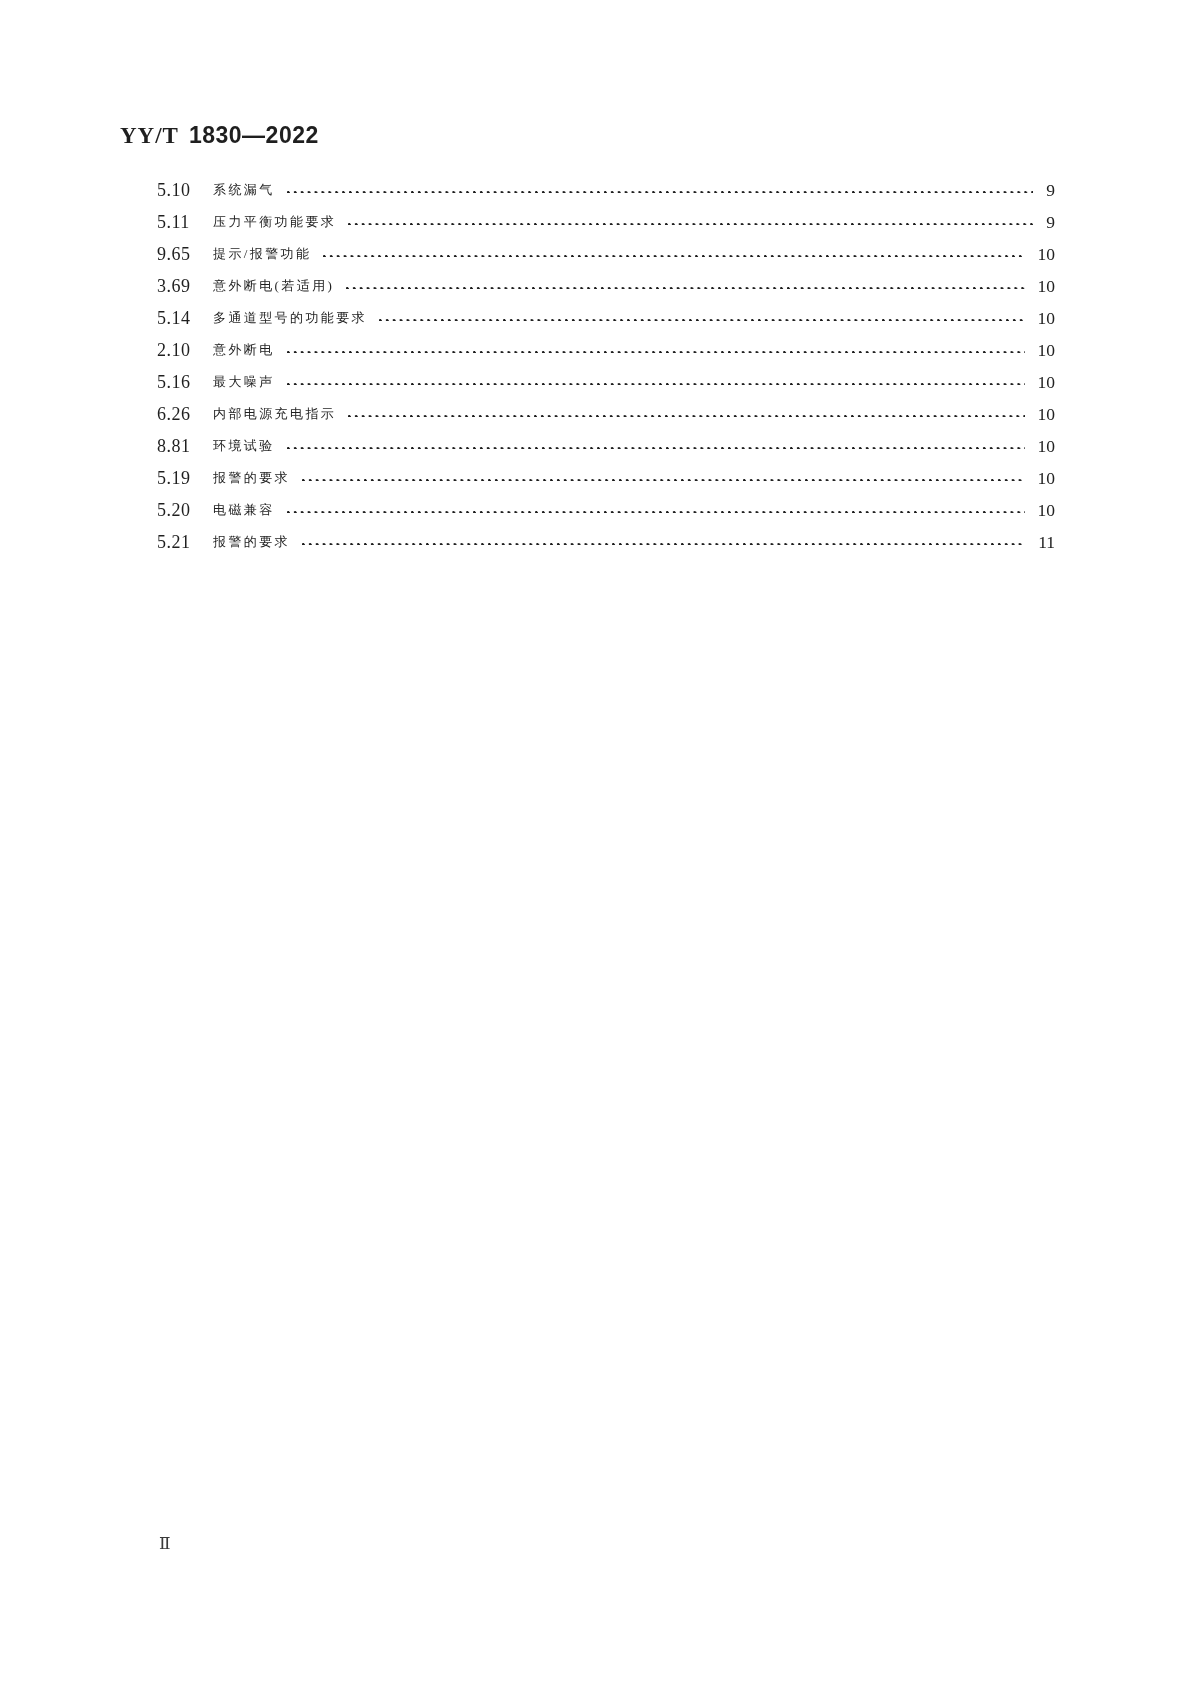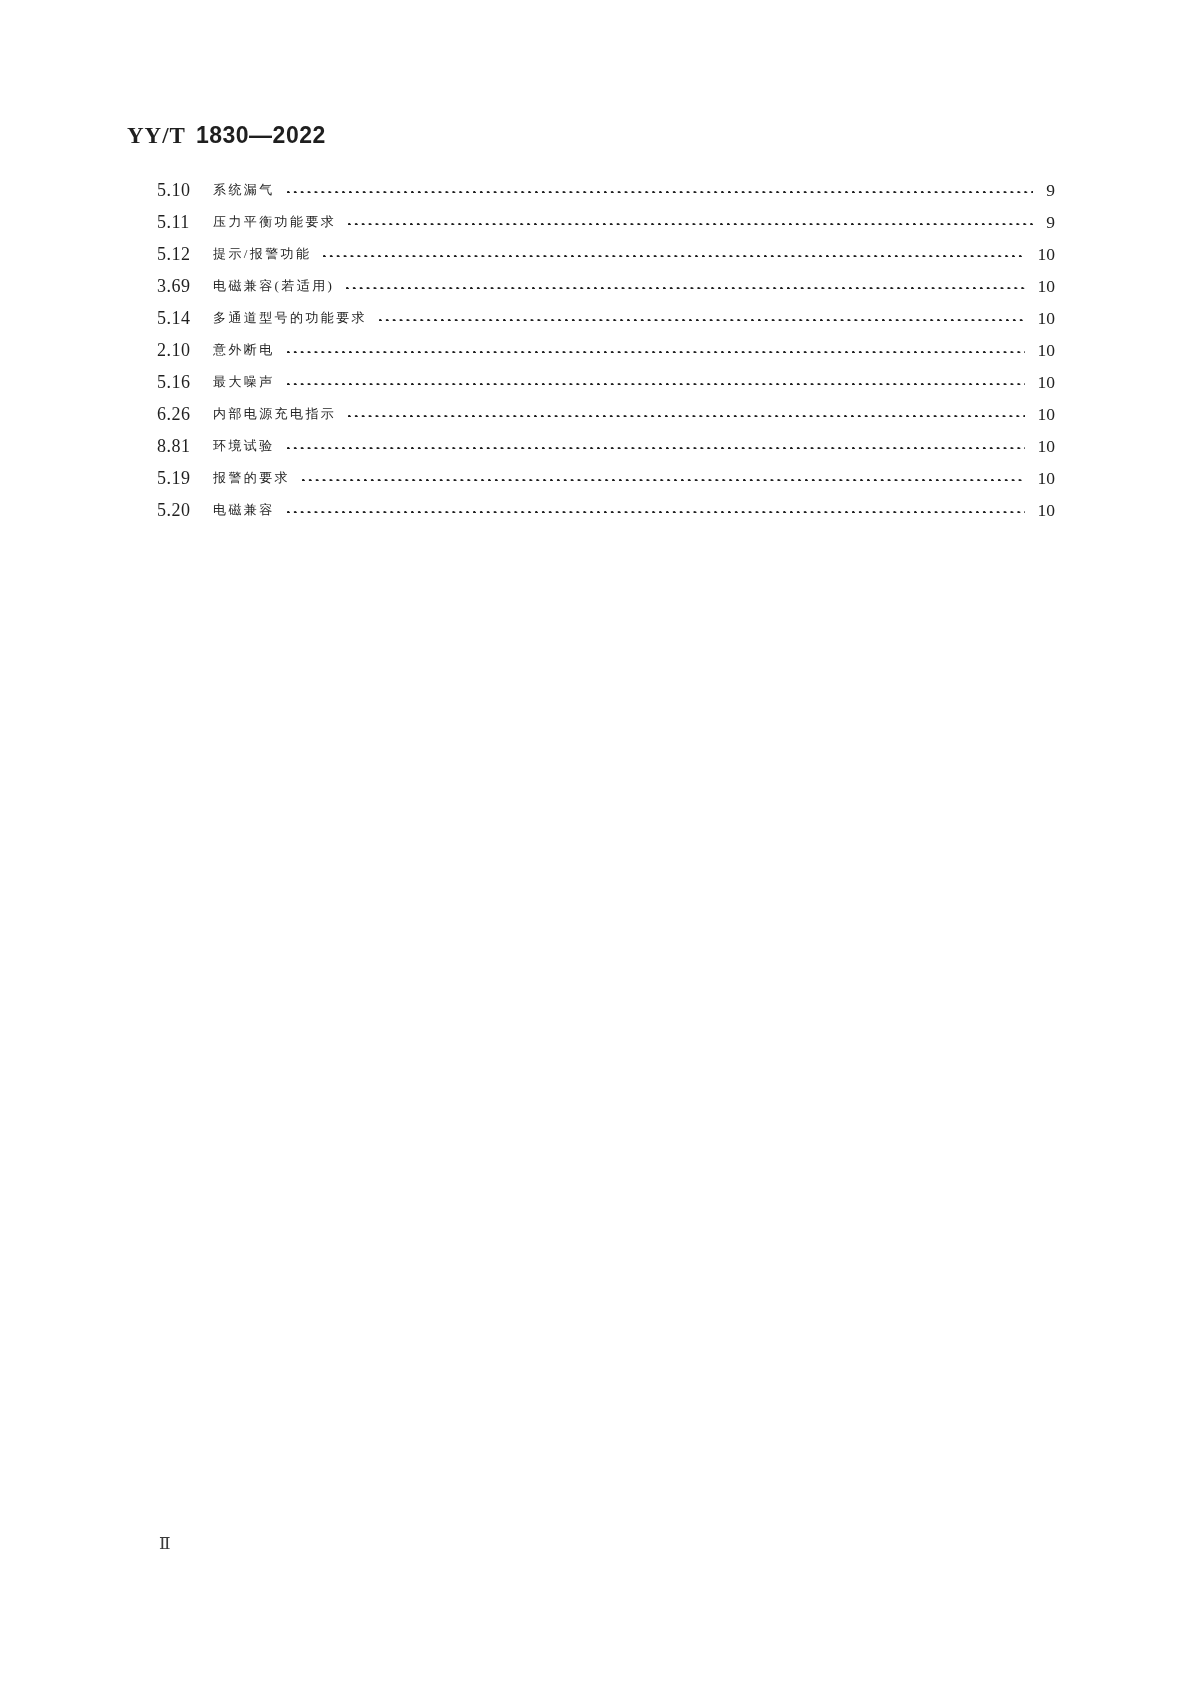--- a/index.html
+++ b/index.html
@@ -11,21 +11,21 @@
     position: relative;
     width: 1191px;
     height: 1684px;
     background: #ffffff;
     color: #1f1f1f;
     font-family: "Liberation Serif", "DejaVu Serif", serif;
     overflow: hidden;
   }
   .doc-header {
     position: absolute;
-    left: 127px;
+    left: 120px;
     top: 122px;
     white-space: nowrap;
   }
   .doc-header .code {
     font-family: "Liberation Serif", "DejaVu Serif", serif;
     font-weight: bold;
     font-size: 23px;
     letter-spacing: 1px;
   }
   .doc-header .number {
@@ -104,29 +104,29 @@
   </div>
 
   <div class="toc-row">
     <span class="num">5.11</span>
     <span class="title">压力平衡功能要求</span>
     <span class="dots"></span>
     <span class="pg">9</span>
   </div>
 
   <div class="toc-row">
-    <span class="num">5.12</span>
+    <span class="num">9.65</span>
     <span class="title">提示/报警功能</span>
     <span class="dots"></span>
     <span class="pg">10</span>
   </div>
 
   <div class="toc-row">
     <span class="num">3.69</span>
-    <span class="title">电磁兼容(若适用)</span>
+    <span class="title">意外断电(若适用)</span>
     <span class="dots"></span>
     <span class="pg">10</span>
   </div>
 
   <div class="toc-row">
     <span class="num">5.14</span>
     <span class="title">多通道型号的功能要求</span>
     <span class="dots"></span>
     <span class="pg">10</span>
   </div>
@@ -166,17 +166,23 @@
     <span class="pg">10</span>
   </div>
 
   <div class="toc-row">
     <span class="num">5.20</span>
     <span class="title">电磁兼容</span>
     <span class="dots"></span>
     <span class="pg">10</span>
   </div>
 
+  <div class="toc-row">
+    <span class="num">5.21</span>
+    <span class="title">报警的要求</span>
+    <span class="dots"></span>
+    <span class="pg">11</span>
+  </div>
 </div>
 
   <div class="doc-footer">Ⅱ</div>
 
 </div>
 
 </body></html>

